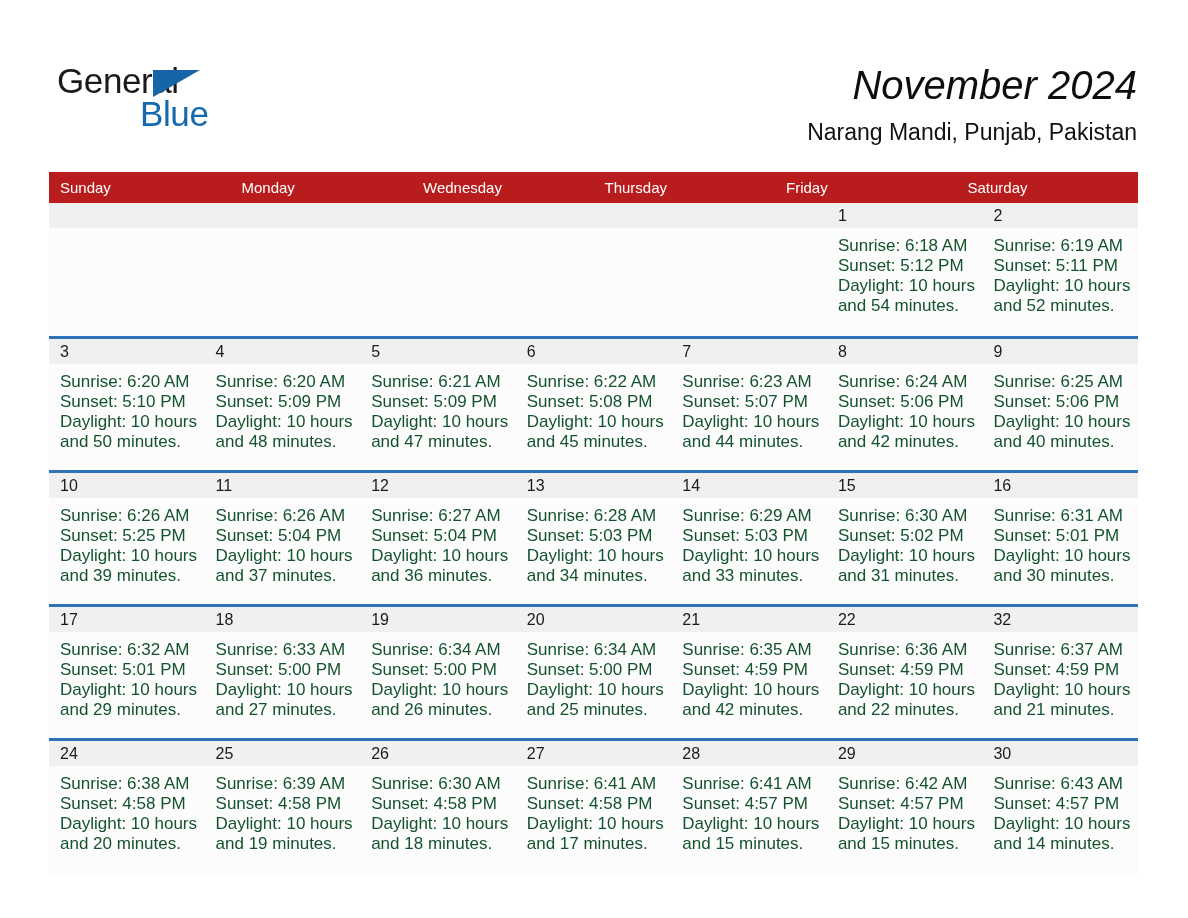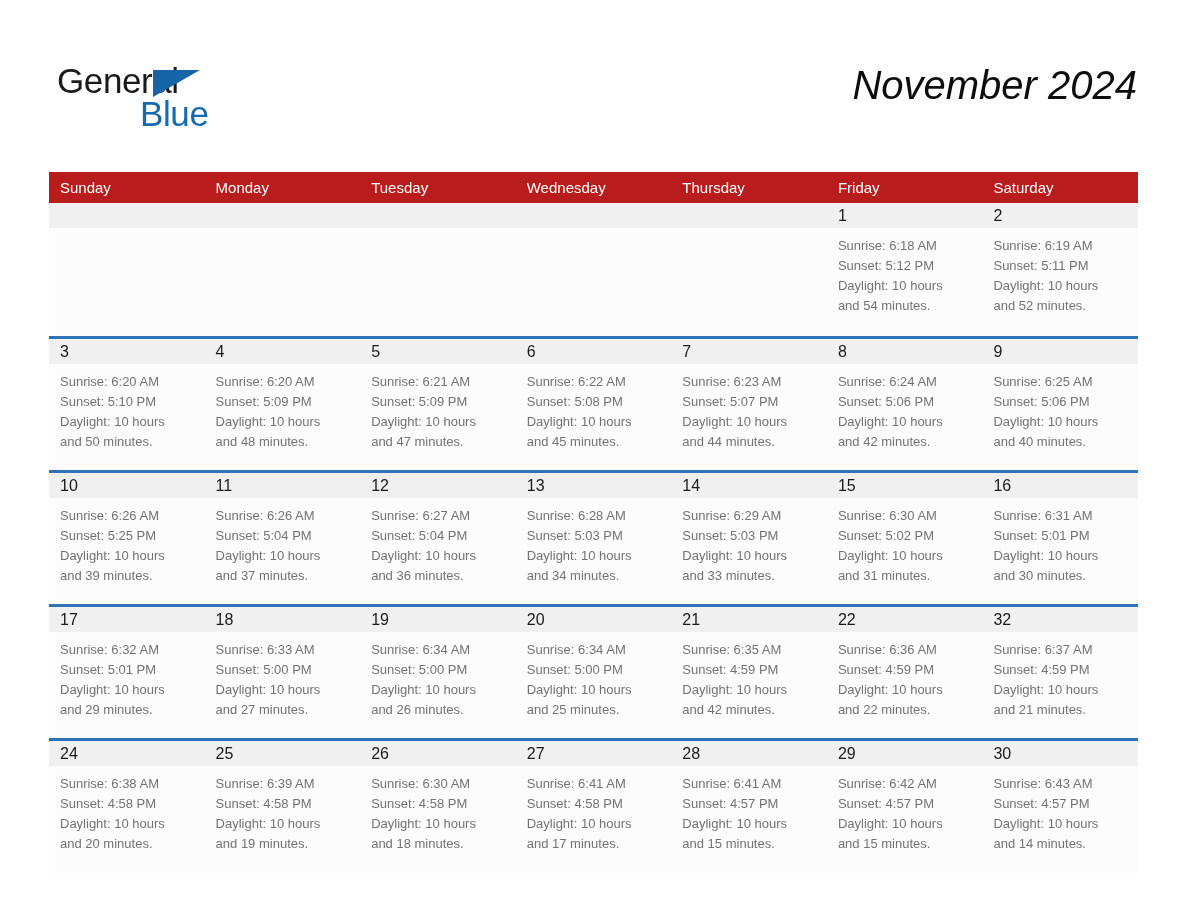--- a/index.html
+++ b/index.html
@@ -144,23 +144,23 @@
     box-sizing: border-box;
     overflow: hidden;
     white-space: nowrap;
   }
 
   .info {
     height: 106px;
     background: #fcfcfc;
     padding: 8px 6px 0 11px;
     box-sizing: border-box;
-    font-size: 13px;
+    font-size: 17px;
     line-height: 20px;
-    color: #737373;
+    color: #14532d;
   }
   .info .ln { white-space: nowrap; }
 
   .week.w1 .info { height: 108px; }
   .week.last .info { height: 108px; }
 </style>
 </head>
 <body>
 
 <div class="page">
@@ -168,30 +168,30 @@
   <div class="top">
 
     <div class="brand">
       <div class="brand-line1">General</div>
       <div class="brand-tri"></div>
       <div class="brand-line2">Blue</div>
     </div>
 
     <div class="titles">
       <div class="month-title">November 2024</div>
+      <div class="location">Narang Mandi, Punjab, Pakistan</div>
     </div>
 
   </div>
 
   <div class="cal">
 
     <div class="weekhead">
       <div class="wh">Sunday</div>
       <div class="wh">Monday</div>
-      <div class="wh">Tuesday</div>
       <div class="wh">Wednesday</div>
       <div class="wh">Thursday</div>
       <div class="wh">Friday</div>
       <div class="wh">Saturday</div>
     </div>
 
     <div class="week first w1">
       <div class="week-inner">
         <div class="cell">
           <div class="daynum"></div>

